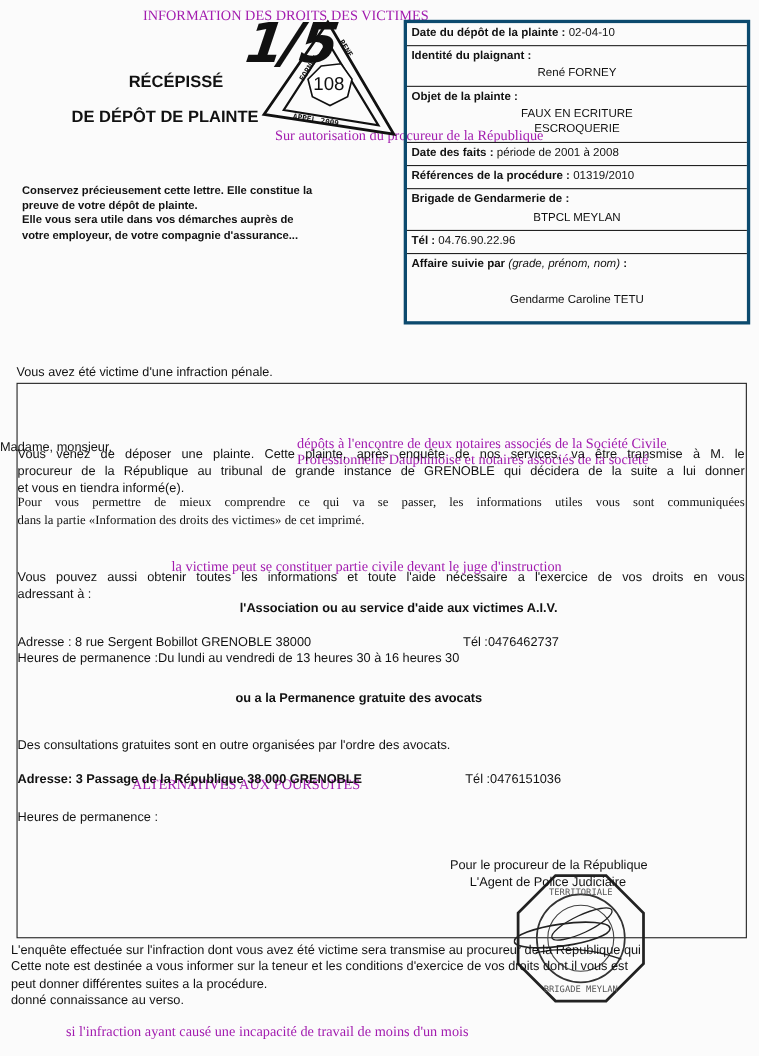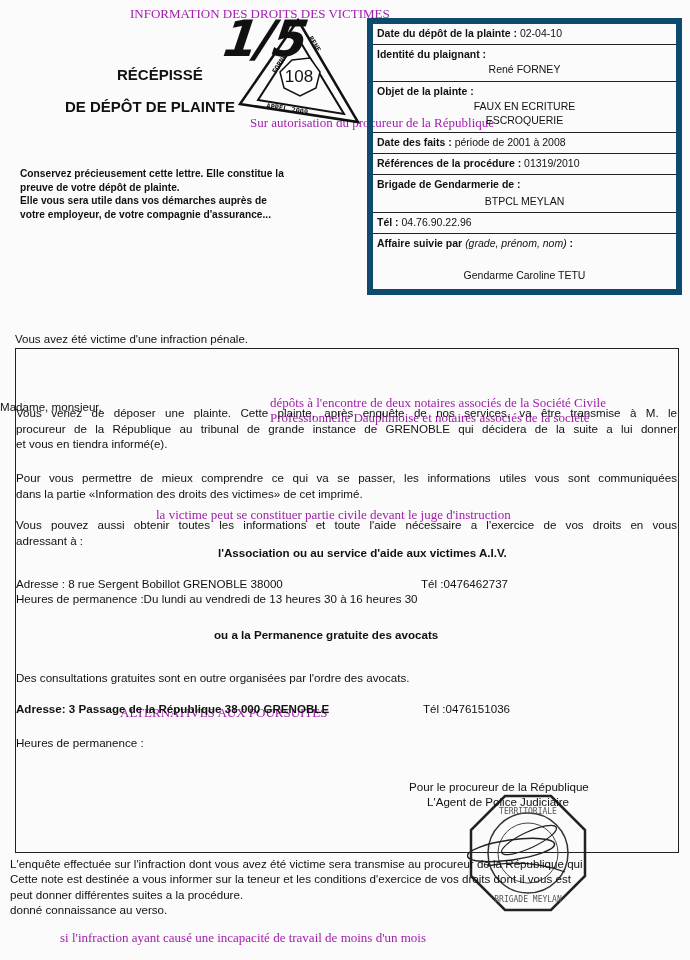--- a/index.html
+++ b/index.html
@@ -19,21 +19,21 @@
     font-family: "DejaVu Sans", sans-serif; transform: skewX(-8deg);
   }
   .title1 { position: absolute; left: 117px; top: 66px; font-size: 15px; font-weight: bold; }
   .title2 { position: absolute; left: 65px; top: 98px; font-size: 15px; font-weight: bold; }
   .stamp-tri { position: absolute; left: 236px; top: 16px; }
   .conserve {
     position: absolute; left: 20px; top: 167px; font-size: 10.2px; font-weight: bold; line-height: 13.5px;
   }
   .form-box {
     position: absolute; left: 367px; top: 18px; width: 315px; height: 277px;
-    border: 6px solid #0c4a6e; background: transparent; box-sizing: border-box;
+    border: 3px solid #0c4a6e; background: transparent; box-sizing: border-box;
   }
   .form-row {
     border-bottom: 1px solid #222; box-sizing: border-box; padding: 2px 4px; font-size: 10.5px;
     line-height: 15px;
   }
   .form-row:last-child { border-bottom: none; }
   .form-row .lbl { font-weight: bold; }
   .form-row .center { text-align: center; font-weight: normal; }
   .intro { position: absolute; left: 15px; top: 333px; font-size: 11.5px; }
   .main-box {
@@ -124,21 +124,21 @@
 <div class="main-box"></div>
 
 <div class="mb" style="left:0;width:681px;top:399px;text-align:left;">Madame, monsieur,</div>
 
 <div class="mb just" style="left:16px;top:405px;width:661px;">
   <div style="text-align-last:justify;">Vous venez de déposer une plainte. Cette plainte, après enquête de nos services, va être transmise à M. le</div>
   <div style="text-align-last:justify;">procureur de la République au tribunal de grande instance de GRENOBLE qui décidera de la suite a lui donner</div>
   <div>et vous en tiendra informé(e).</div>
 </div>
 
-<div class="mb just" style="left:16px;top:470px;width:661px;">
+<div class="mb just" style="left:16px;top:449px;width:661px;font-family:Liberation Serif, serif;">
   <div style="text-align-last:justify;">Pour vous permettre de mieux comprendre ce qui va se passer, les informations utiles vous sont communiquées</div>
   <div>dans la partie «Information des droits des victimes» de cet imprimé.</div>
 </div>
 
 <div class="mb just" style="left:16px;top:517px;width:661px;">
   <div style="text-align-last:justify;">Vous pouvez aussi obtenir toutes les informations et toute l'aide nécessaire a l'exercice de vos droits en vous</div>
   <div>adressant à :</div>
 </div>
 
 <div class="mb bold" style="left:182px;top:545px;margin-left:36px;">l'Association ou au service d'aide aux victimes A.I.V.</div>

